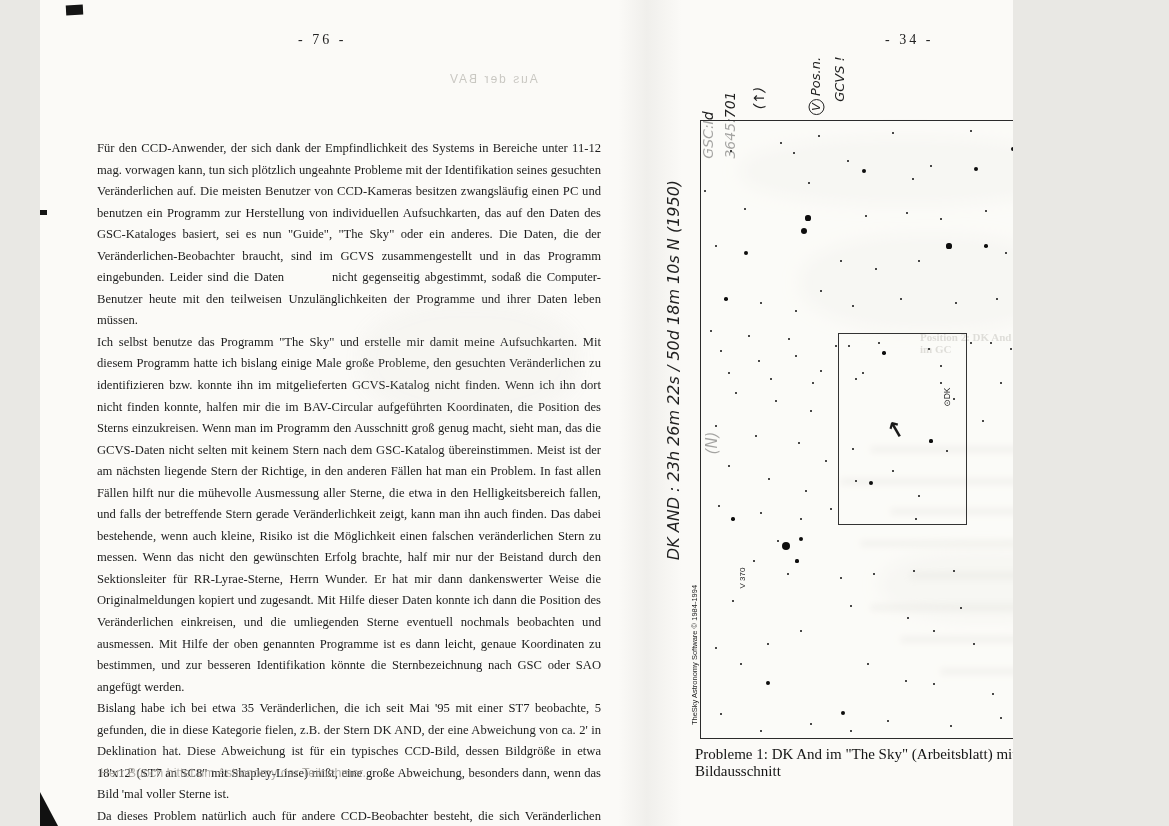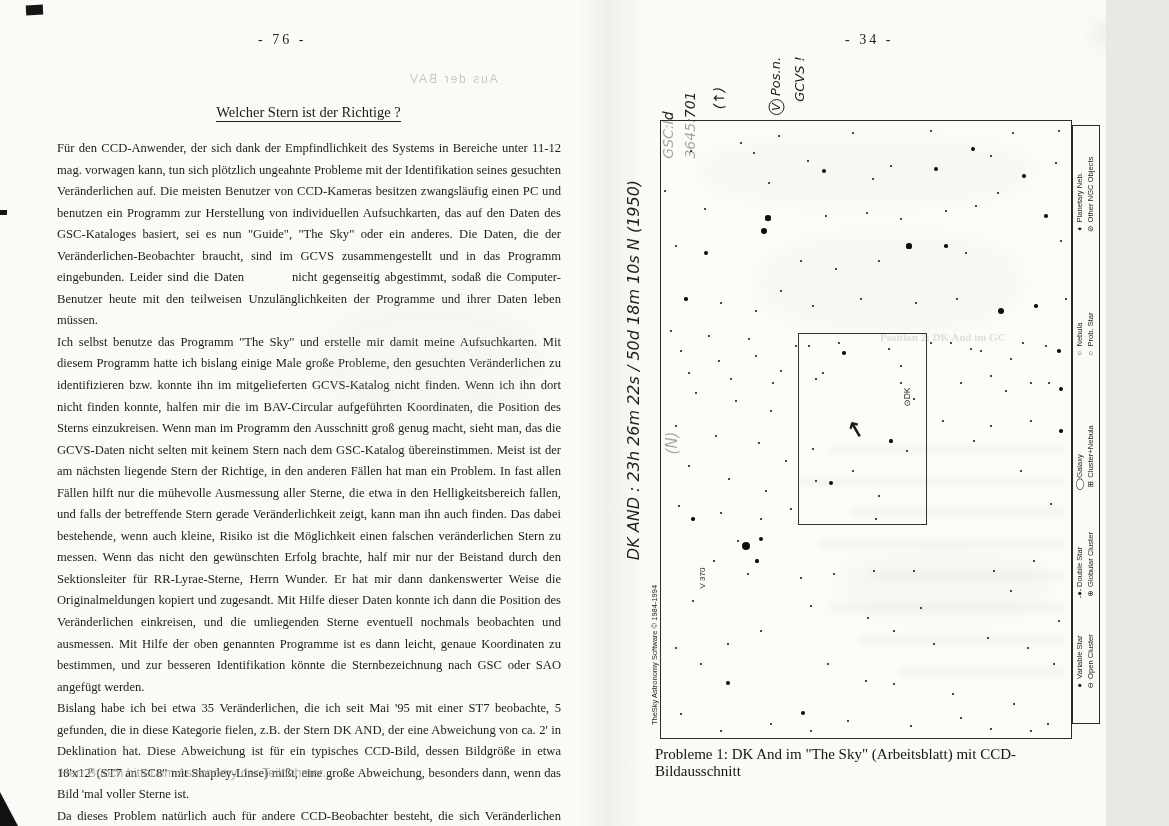--- a/index.html
+++ b/index.html
@@ -1,17 +1,17 @@
 <!DOCTYPE html>
 <html><head>
 <meta charset="utf-8">
 <style>
   html,body{margin:0;padding:0;background:#e9e8e4;}
-  .sheet{position:relative;width:1106px;height:826px;background:#fbfaf7;overflow:hidden;
-         font-family:"Liberation Serif",serif;color:#1b1b1b;}
+  .sheet{position:relative;width:973px;height:826px;background:#fbfaf7;overflow:hidden;
+         font-family:"Liberation Serif",serif;color:#1b1b1b;margin-left:40px;}
   
   .gutter{position:absolute;left:578px;top:0;width:64px;height:826px;
           background:linear-gradient(90deg,rgba(0,0,0,0) 0%,rgba(60,58,52,.06) 45%,rgba(0,0,0,0) 100%);}
   
   .blob{position:absolute;background:#151515;}
   .wedge{position:absolute;left:0;bottom:0;width:0;height:0;
          border-left:18px solid #111;border-top:34px solid transparent;}
   .smudge{position:absolute;background:rgba(158,155,146,.22);filter:blur(3px);border-radius:6px;}
   .wash{position:absolute;background:rgba(190,188,180,.18);filter:blur(9px);border-radius:45%;}
 
@@ -55,21 +55,20 @@
 
   <div class="gutter"></div>
 
   <div class="blob" style="left:26px;top:5px;width:17px;height:10px;transform:rotate(-3deg);"></div>
   <div class="blob" style="left:0;top:210px;width:7px;height:5px;"></div>
   <div class="wedge"></div>
 
   <div class="pageno" style="left:258px;top:32px;">- 76 -</div>
   <div class="mirror" style="left:408px;top:72px;">Aus der BAV</div>
 
-  <div class="title"><span>Welcher Stern ist der Richtige ?</span></div>
 
   <div class="body76">
     <p>Für den CCD-Anwender, der sich dank der Empfindlichkeit des Systems in Bereiche unter 11-12 mag.  vorwagen kann, tun sich plötzlich ungeahnte Probleme mit der Identifikation seines gesuchten Veränderlichen auf. Die meisten Benutzer von CCD-Kameras besitzen zwangsläufig einen PC und benutzen ein Programm zur Herstellung von individuellen Aufsuchkarten, das auf den Daten des GSC-Kataloges basiert, sei es nun "Guide", "The Sky" oder ein anderes. Die Daten, die der Veränderlichen-Beobachter braucht, sind im GCVS zusammengestellt und in das Programm eingebunden. Leider sind die Daten        nicht gegenseitig abgestimmt, sodaß die Computer-Benutzer heute mit den teilweisen Unzulänglichkeiten der Programme und ihrer Daten leben müssen.</p>
     <p>Ich selbst benutze das Programm "The Sky" und erstelle mir damit meine Aufsuchkarten. Mit diesem Programm hatte ich bislang einige Male große Probleme, den gesuchten Veränderlichen zu identifizieren bzw. konnte ihn im mitgelieferten GCVS-Katalog nicht finden. Wenn ich ihn dort nicht finden konnte, halfen mir die im BAV-Circular aufgeführten Koordinaten, die Position des Sterns einzukreisen. Wenn man im Programm den Ausschnitt groß genug macht, sieht man, das die GCVS-Daten nicht selten mit keinem Stern nach dem GSC-Katalog übereinstimmen. Meist ist der am nächsten liegende Stern der Richtige, in den anderen Fällen hat man ein Problem. In fast allen Fällen hilft nur die mühevolle Ausmessung aller Sterne, die etwa in den Helligkeitsbereich fallen, und falls der betreffende Stern gerade Veränderlichkeit zeigt, kann man ihn auch finden. Das dabei bestehende, wenn auch kleine, Risiko ist die Möglichkeit einen falschen veränderlichen Stern zu messen. Wenn das nicht den gewünschten Erfolg brachte, half mir nur der Beistand durch den Sektionsleiter für RR-Lyrae-Sterne, Herrn Wunder. Er hat mir dann dankenswerter Weise die Originalmeldungen kopiert und zugesandt. Mit Hilfe dieser Daten konnte ich dann die Position des Veränderlichen einkreisen, und die umliegenden Sterne eventuell nochmals beobachten und ausmessen. Mit Hilfe der oben genannten Programme ist es dann leicht, genaue Koordinaten zu bestimmen, und zur besseren Identifikation könnte die Sternbezeichnung nach GSC oder SAO angefügt werden.</p>
     <p>Bislang habe ich bei etwa 35 Veränderlichen, die ich seit Mai '95 mit einer ST7 beobachte, 5 gefunden, die in diese Kategorie fielen, z.B. der Stern DK AND, der eine Abweichung von ca. 2'  in Deklination hat. Diese Abweichung ist für ein typisches CCD-Bild, dessen Bildgröße in etwa 18'x12' (ST7 an SC8" mit Shapley-Linse) mißt, eine große Abweichung, besonders dann, wenn das Bild 'mal voller Sterne ist.</p>
     <p>Da dieses Problem natürlich auch für andere CCD-Beobachter besteht, die sich Veränderlichen ausserhalb des Standardprogramms zuwenden, möchte folgenden Vorschlag machen :</p>
   </div>
 
   <div class="faint" style="left:60px;top:766px;">Herr Buoch bittet um Astronomy der Teilnehmer.</div>
   <div class="wash" style="left:320px;top:300px;width:220px;height:120px;opacity:.4;"></div>

